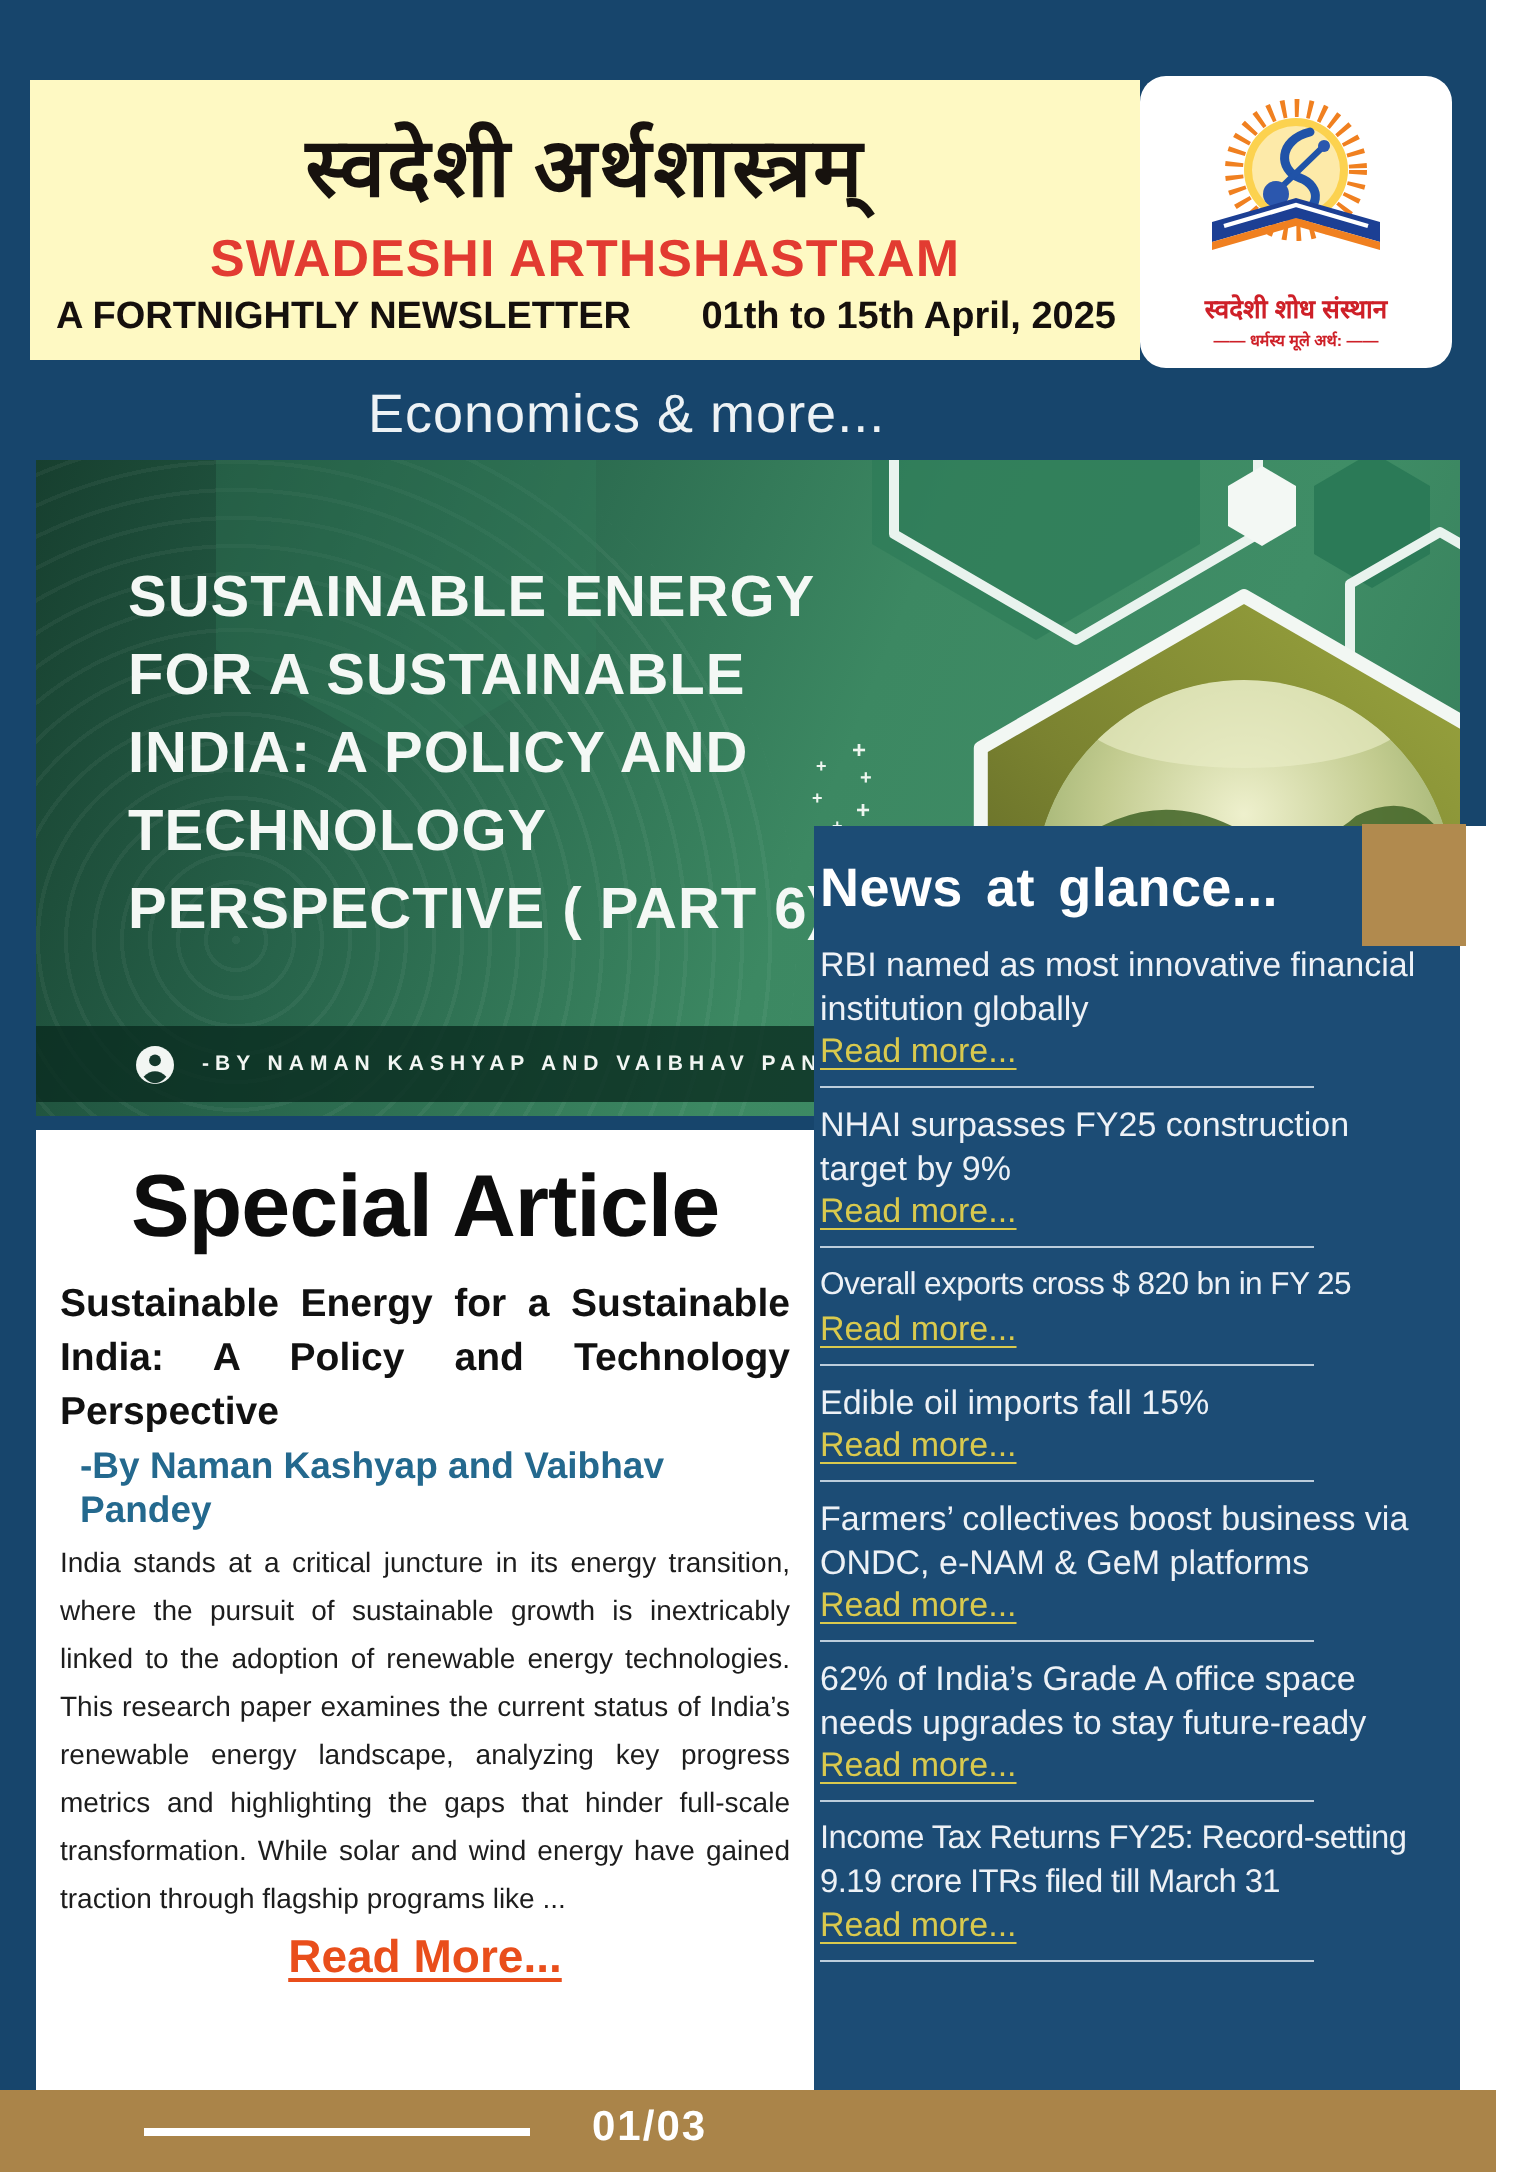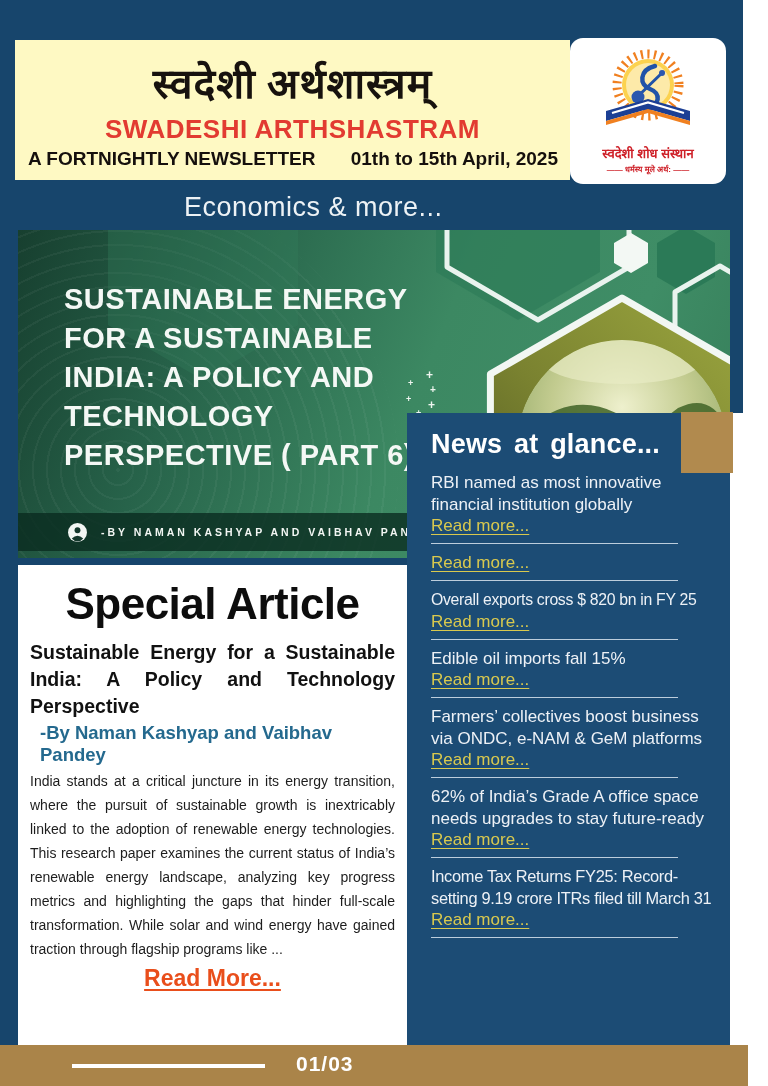--- a/index.html
+++ b/index.html
@@ -75,21 +75,21 @@
   .feature-byline {
     font-size:10.5px; font-weight:bold; color:#f2f6f3; letter-spacing:3px;
   }
   .plus-cluster { left:386px; top:138px; width:46px; height:54px; color:#eef5ef; }
   .plus-cluster span { position:absolute; font-weight:bold; }
 
   
   .news-panel {
     left:407px; top:413px; width:323px; height:668px;
     background:#1c4c75; overflow:hidden;
-    padding:16px 8px 0 24px;
+    padding:16px 8px 0 3px;
   }
   .news-heading {
     font-size:27px; font-weight:bold; color:#ffffff;
     word-spacing:4px; margin-bottom:12px; letter-spacing:0.2px;
   }
   .news-item-text {
     font-size:17px; color:#edf1f6; line-height:21.5px;
   }
   .news-item-text.narrow { font-size:15.8px; letter-spacing:-0.3px; white-space:nowrap; }
   .news-item-text.tight  { font-size:16.4px; letter-spacing:-0.3px; }
@@ -249,20 +249,21 @@
 <div class="abs news-panel">
   <div class="news-heading">News at glance...</div>
 
   <div>
     <div class="news-item-text">RBI named as most innovative financial institution globally</div>
     <a class="read-more-link">Read more...</a>
     <hr class="item-separator">
   </div>
 
   <div>
+    <div class="news-item-text">NHAI surpasses FY25 construction target by 9%</div>
     <a class="read-more-link">Read more...</a>
     <hr class="item-separator">
   </div>
 
   <div>
     <div class="news-item-text narrow">Overall exports cross $ 820 bn in FY 25</div>
     <a class="read-more-link">Read more...</a>
     <hr class="item-separator">
   </div>
 

